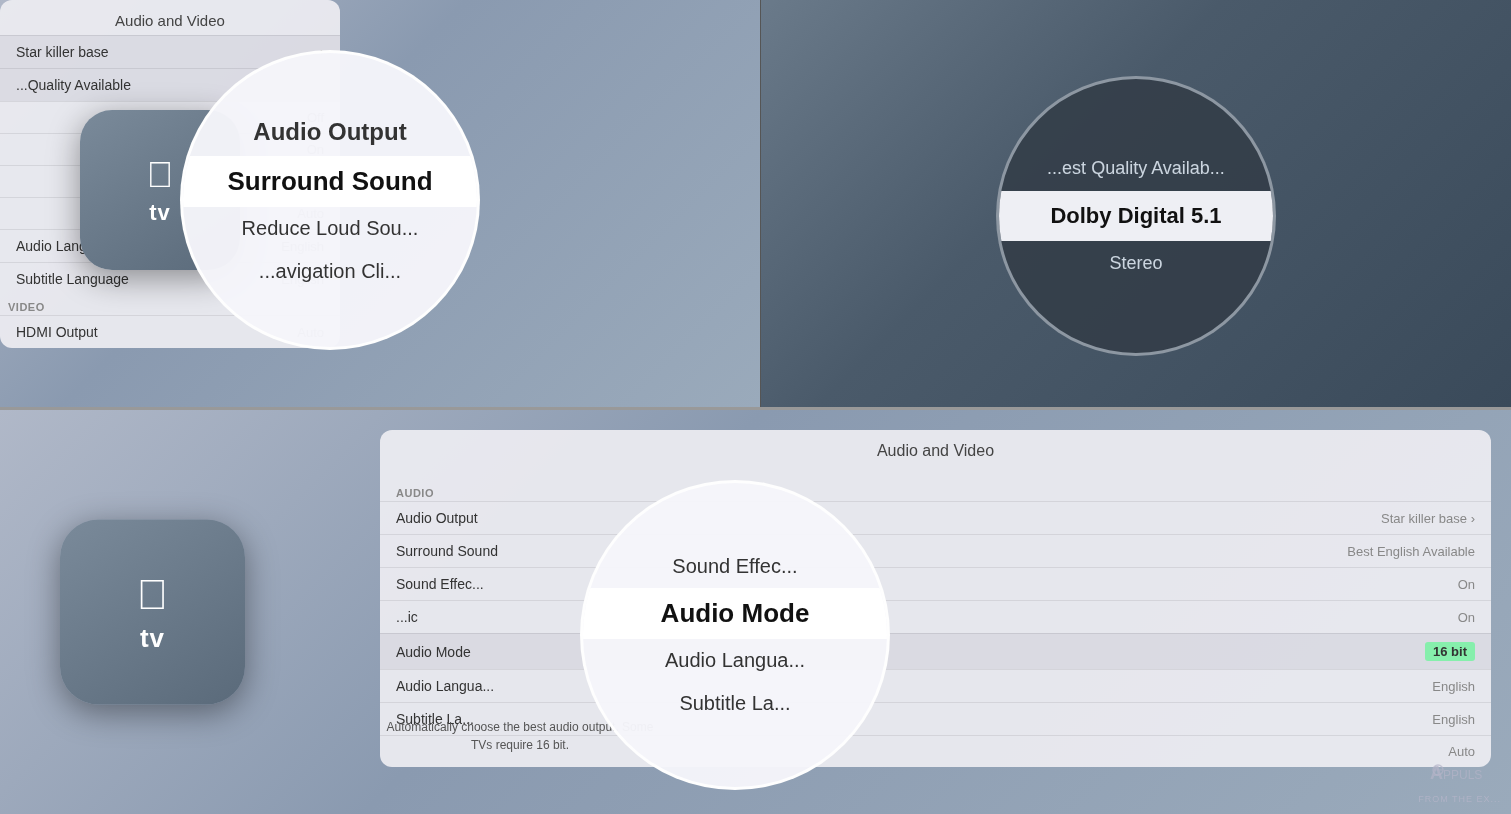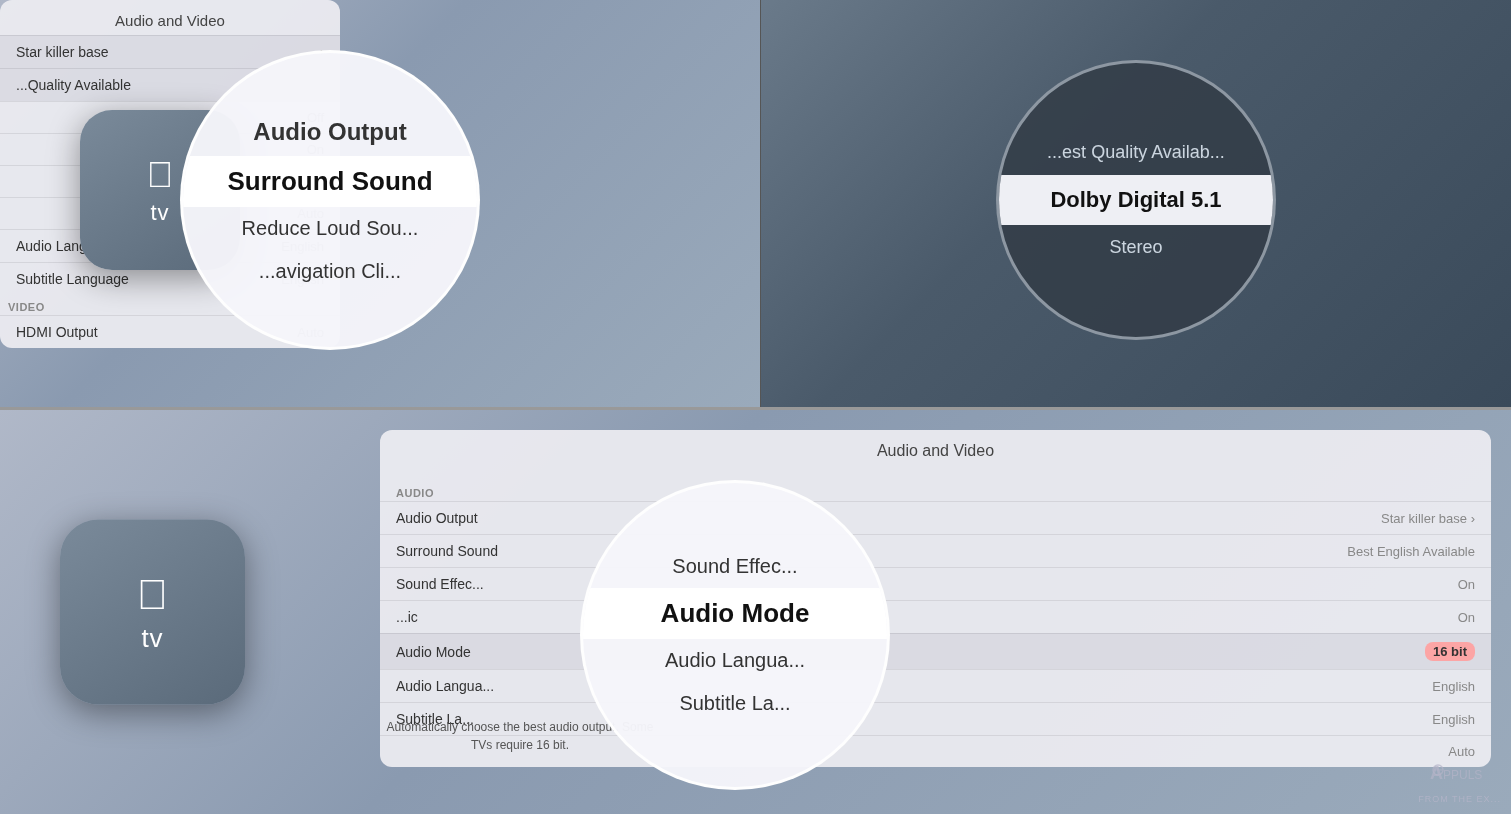--- a/index.html
+++ b/index.html
@@ -52,21 +52,21 @@
 
     .apple-tv-icon .apple-logo {
       color: #fff;
       font-size: 36px;
       margin-bottom: 4px;
     }
 
     .apple-tv-icon .tv-text {
       color: #fff;
       font-size: 22px;
-      font-weight: 400;
+      font-weight: 700;
       letter-spacing: 1px;
     }
 
     
     .tl-settings {
       top: 30px;
       right: 30px;
       width: 340px;
       background: rgba(235,235,240,0.95);
       border-radius: 12px;
@@ -140,21 +140,21 @@
 
     .circle-menu-item.bold {
       font-weight: 700;
       font-size: 24px;
     }
 
     
     .tr-circle {
       width: 280px;
       height: 280px;
-      top: 60px;
+      top: 76px;
       left: 50%;
       transform: translateX(-50%);
       background: rgba(50,60,70,0.85);
       border: 3px solid rgba(200,210,220,0.6);
     }
 
     .tr-circle-item {
       width: 100%;
       padding: 12px 20px;
       font-size: 18px;
@@ -383,21 +383,21 @@
     <div class="bottom-settings-row">
       <span class="label">Sound Effec...</span>
       <span class="value">On</span>
     </div>
     <div class="bottom-settings-row">
       <span class="label">...ic</span>
       <span class="value">On</span>
     </div>
     <div class="bottom-settings-row highlighted-row">
       <span class="label">Audio Mode</span>
-      <span class="value" style="background:#fca5a5; padding:2px 8px; border-radius:8px; color:#333; font-weight:600;">16 bit</span>
+      <span class="value" style="background:#86efac; padding:2px 8px; border-radius:3px; color:#333; font-weight:600;">16 bit</span>
     </div>
     <div class="bottom-settings-row">
       <span class="label">Audio Langua...</span>
       <span class="value">English</span>
     </div>
     <div class="bottom-settings-row">
       <span class="label">Subtitle La...</span>
       <span class="value">English</span>
     </div>
     <div class="bottom-settings-row">

